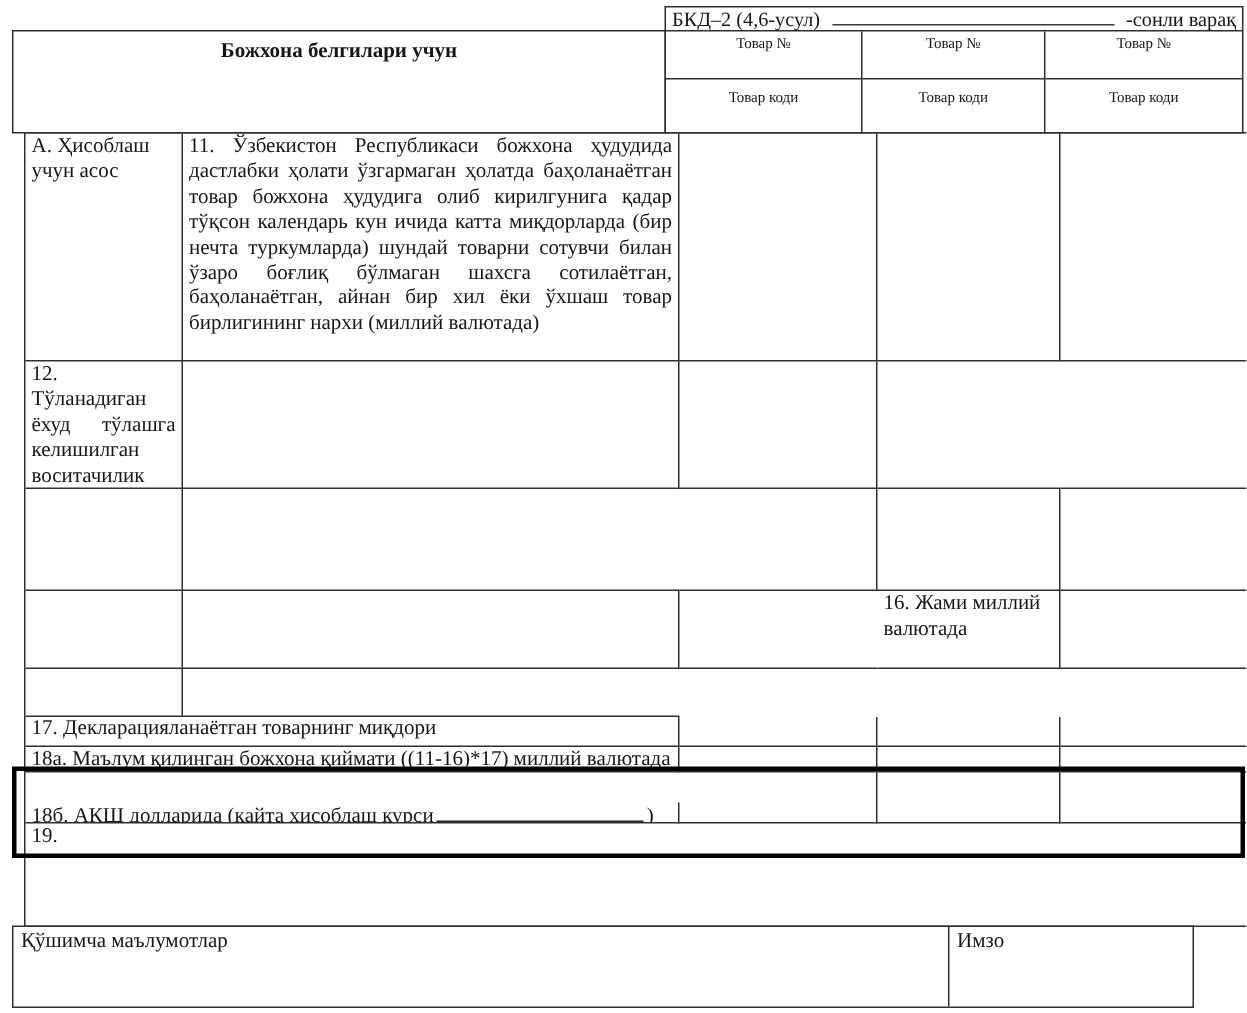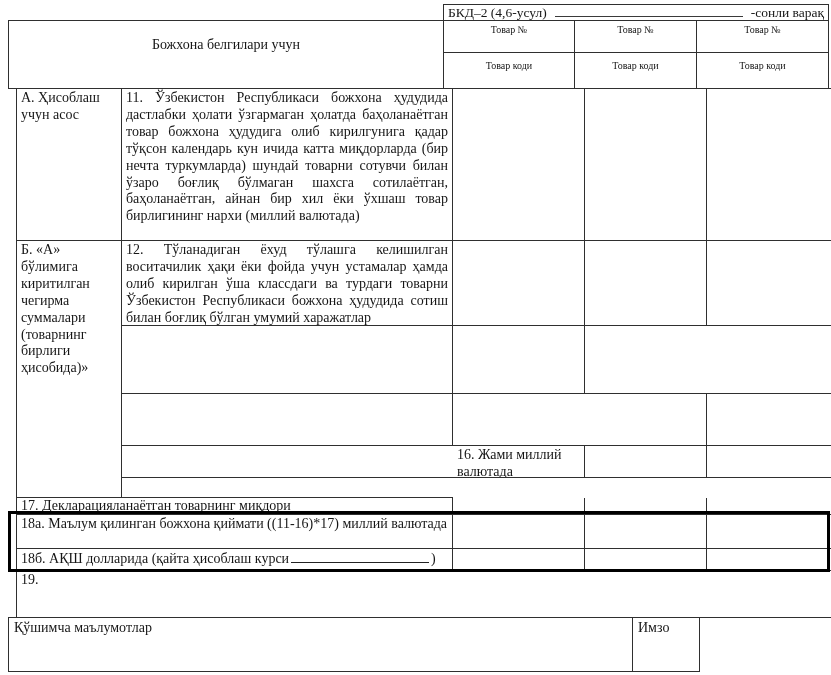--- a/index.html
+++ b/index.html
@@ -6,21 +6,21 @@
   .page {
     position:relative; width:831px; height:675px; background:#ffffff;
     font-family:"Liberation Serif","DejaVu Serif",serif;
     color:#161616; font-size:14px; overflow:hidden;
   }
   .abs { position:absolute; box-sizing:border-box; }
 
   
   .left-hd {
     left:8px; top:20px; width:436px; height:69px;
-    border:1px solid #2f2f2f; text-align:center; padding-top:16px;
+    border:1px solid #2f2f2f; text-align:center; padding-top:6px;font-weight:bold;
   }
 
   
   .right-hd { left:443px; top:4px; width:386px; height:85px; border:1px solid #2f2f2f; }
   .bkd-row {
     height:16px; border-bottom:1px solid #2f2f2f; display:flex;
     align-items:flex-start; padding:0 4px; font-size:13.5px; line-height:15px; box-sizing:border-box;justify-content:center;
   }
   .bkd-blank { flex:1; border-bottom:1px solid #3a3a3a; height:10px; align-self:flex-end; margin:0 8px 3px 8px; }
   .bkd-sheet { white-space:nowrap; }
@@ -39,28 +39,28 @@
   }
   .cell {
     box-sizing:border-box; border-right:1px solid #2f2f2f; border-bottom:1px solid #2f2f2f;
     padding:1px 4px; overflow:hidden; line-height:16.9px;
   }
   .cell.nr { border-right:none; }
   .cell.nb { border-bottom:none; }
   .just { text-align:justify; }
   .r17 { line-height:14px; padding-top:1px; }
   .r18a { line-height:16px; }
-  .r18b { line-height:17px; white-space:nowrap; }
+  .r18b { line-height:17px; white-space:nowrap;margin-top:20px; }
   .blank-inline { display:inline-block; width:138px; height:10px; border-bottom:1px solid #222; margin:0 2px; }
 
   
   .thick-box { left:8px; top:511px; width:822px; height:61px; border:3px solid #000; pointer-events:none; }
 
   
-  .footer { left:8px; top:617px; width:692px; height:55px; border:1px solid #2f2f2f; display:flex; }
+  .footer { left:8px; top:617px; width:788px; height:55px; border:1px solid #2f2f2f; display:flex; }
   .f-left { box-sizing:border-box; width:624px; border-right:1px solid #2f2f2f; padding:2px 5px; }
   .f-right { box-sizing:border-box; flex:1; padding:2px 5px; }
 </style>
 </head>
 <body>
 
 <div class="page">
 
   <div class="abs left-hd">
     <span>Божхона белгилари учун</span>
@@ -83,21 +83,20 @@
   </div>
 
   <div class="abs main-grid">
 
     <div class="cell">А. Ҳисоблаш учун асос</div>
     <div class="cell just">11. Ўзбекистон Республикаси божхона ҳудудида дастлабки ҳолати ўзгармаган ҳолатда баҳоланаётган товар божхона ҳудудига олиб кирилгунига қадар тўқсон календарь кун ичида катта миқдорларда (бир нечта туркумларда) шундай товарни сотувчи билан ўзаро боғлиқ бўлмаган шахсга сотилаётган, баҳоланаётган, айнан бир хил ёки ўхшаш товар бирлигининг нархи (миллий валютада)</div>
     <div class="cell"></div>
     <div class="cell"></div>
     <div class="cell nr"></div>
 
-    <div class="cell" style="grid-row:2 / span 5; grid-column:1;">Б. «А» бўлимига киритилган чегирма суммалари (товарнинг бирлиги ҳисобида)»</div>
     <div class="cell just">12. Тўланадиган ёхуд тўлашга келишилган воситачилик ҳақи ёки фойда учун устамалар ҳамда олиб кирилган ўша классдаги ва турдаги товарни Ўзбекистон Республикаси божхона ҳудудида сотиш билан боғлиқ бўлган умумий харажатлар</div>
     <div class="cell"></div>
     <div class="cell"></div>
     <div class="cell nr"></div>
 
     <div class="cell"></div>
     <div class="cell"></div>
     <div class="cell nr"></div>
 
     <div class="cell"></div>

